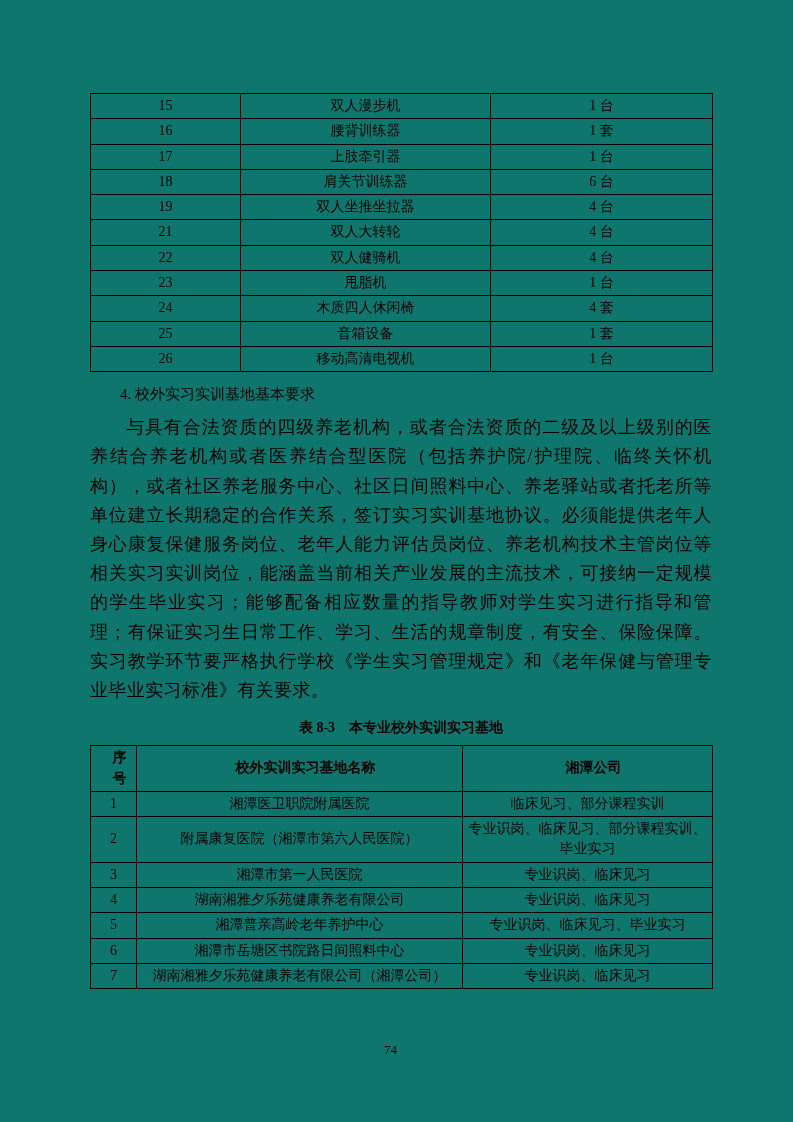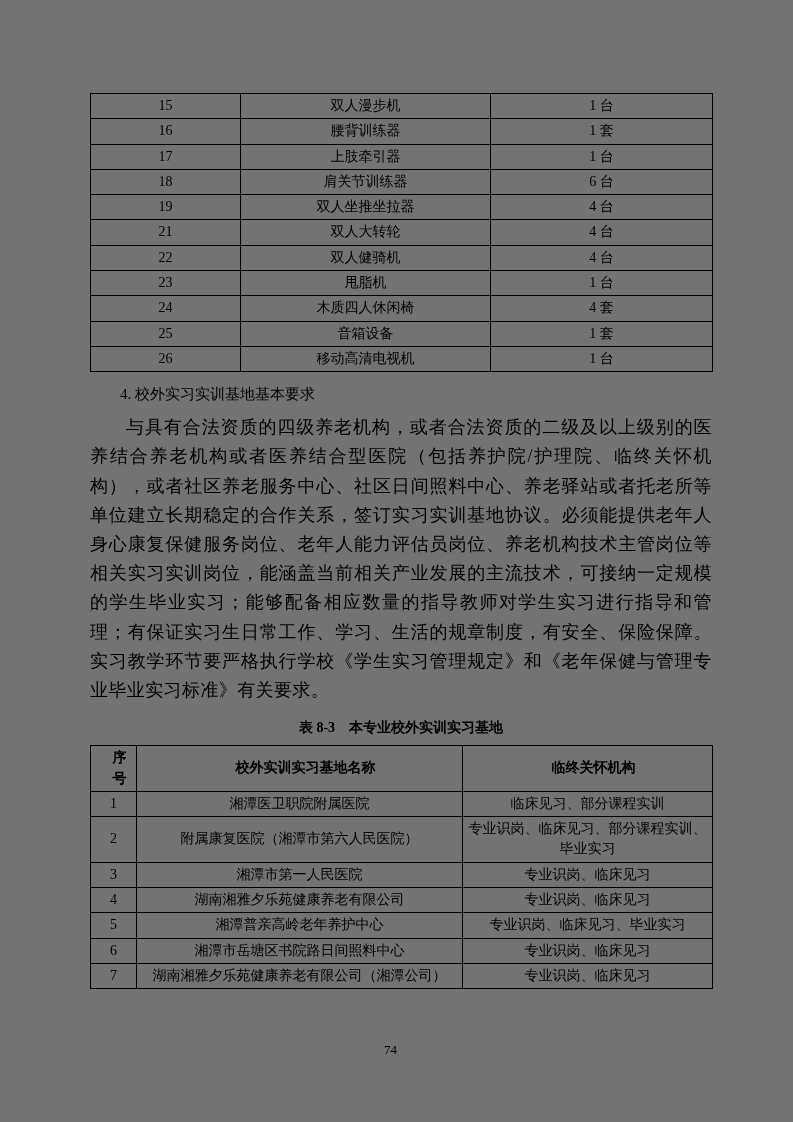--- a/index.html
+++ b/index.html
@@ -1,20 +1,20 @@
 <!DOCTYPE html>
 <html><head>
 <meta charset="utf-8">
 <style>
   html,body{margin:0;padding:0;background:#ffffff;}
   .page{
     position:relative;
     width:793px;height:1122px;
     margin:0 auto;
-    background:#737373;
+    background:#0f766e;
     font-family:"Liberation Serif","DejaVu Serif",serif;
     color:#000000;
     overflow:hidden;
     box-sizing:border-box;
   }
   .content{
     position:absolute;
     left:90px;top:93px;
     width:622px;
   }
@@ -144,21 +144,21 @@
     <table class="tbl tbl-bases">
       <colgroup>
           <col style="width:46px">
           <col style="width:326px">
           <col style="width:250px">
         </colgroup>
       <tbody>
         <tr>
           <th>序号</th>
           <th>校外实训实习基地名称</th>
-          <th>临终关怀机构</th>
+          <th>湘潭公司</th>
         </tr>
         <tr>
           <td>1</td>
           <td>湘潭医卫职院附属医院</td>
           <td>临床见习、部分课程实训</td>
         </tr>
         <tr>
           <td>2</td>
           <td>附属康复医院（湘潭市第六人民医院）</td>
           <td>专业识岗、临床见习、部分课程实训、毕业实习</td>

